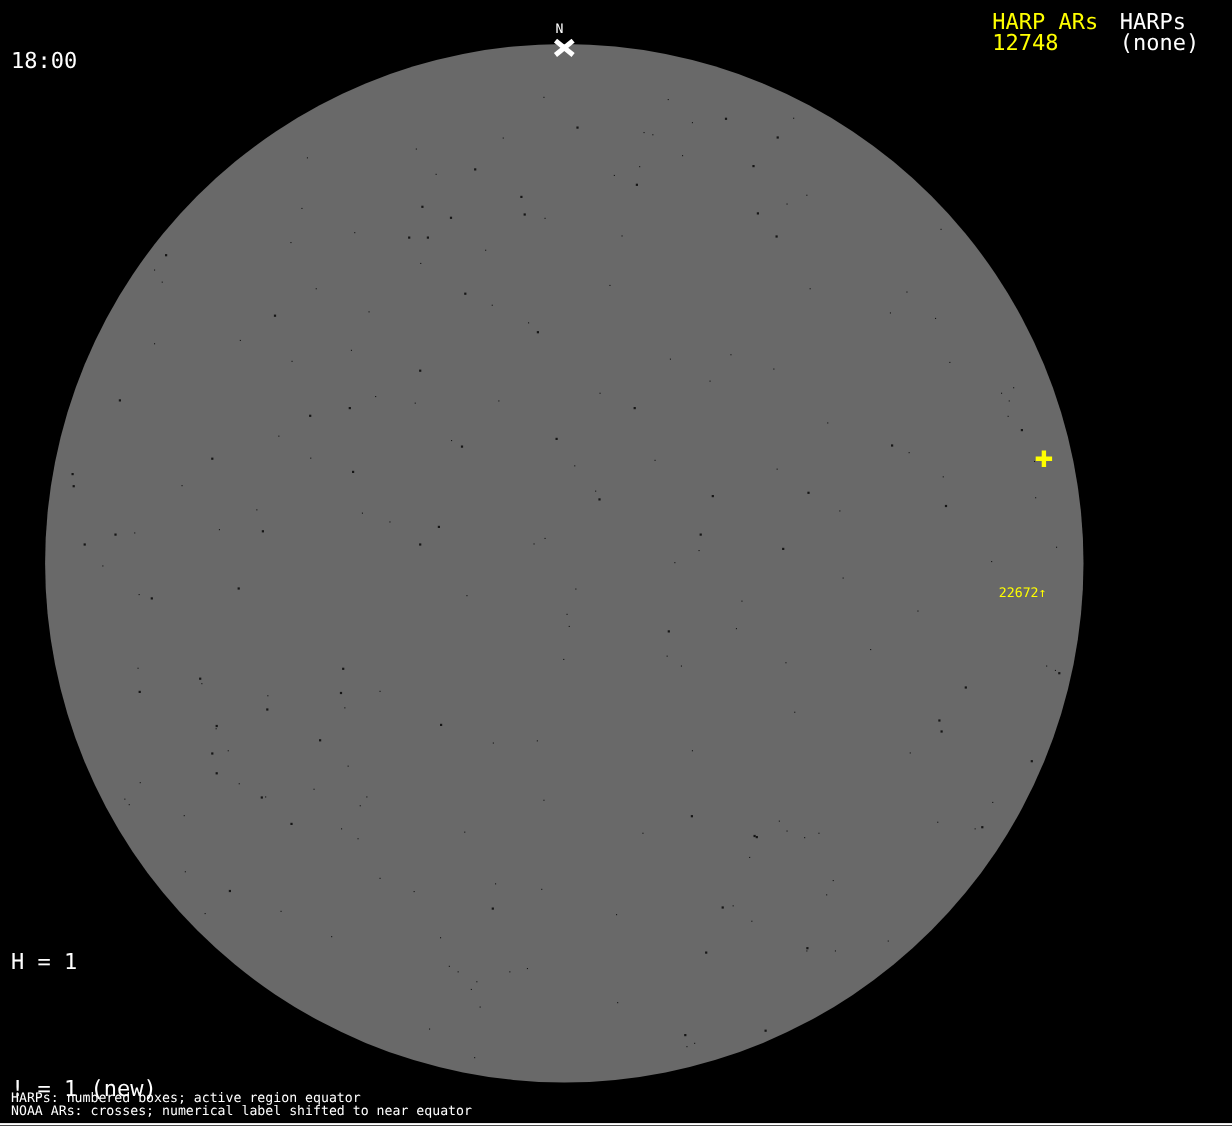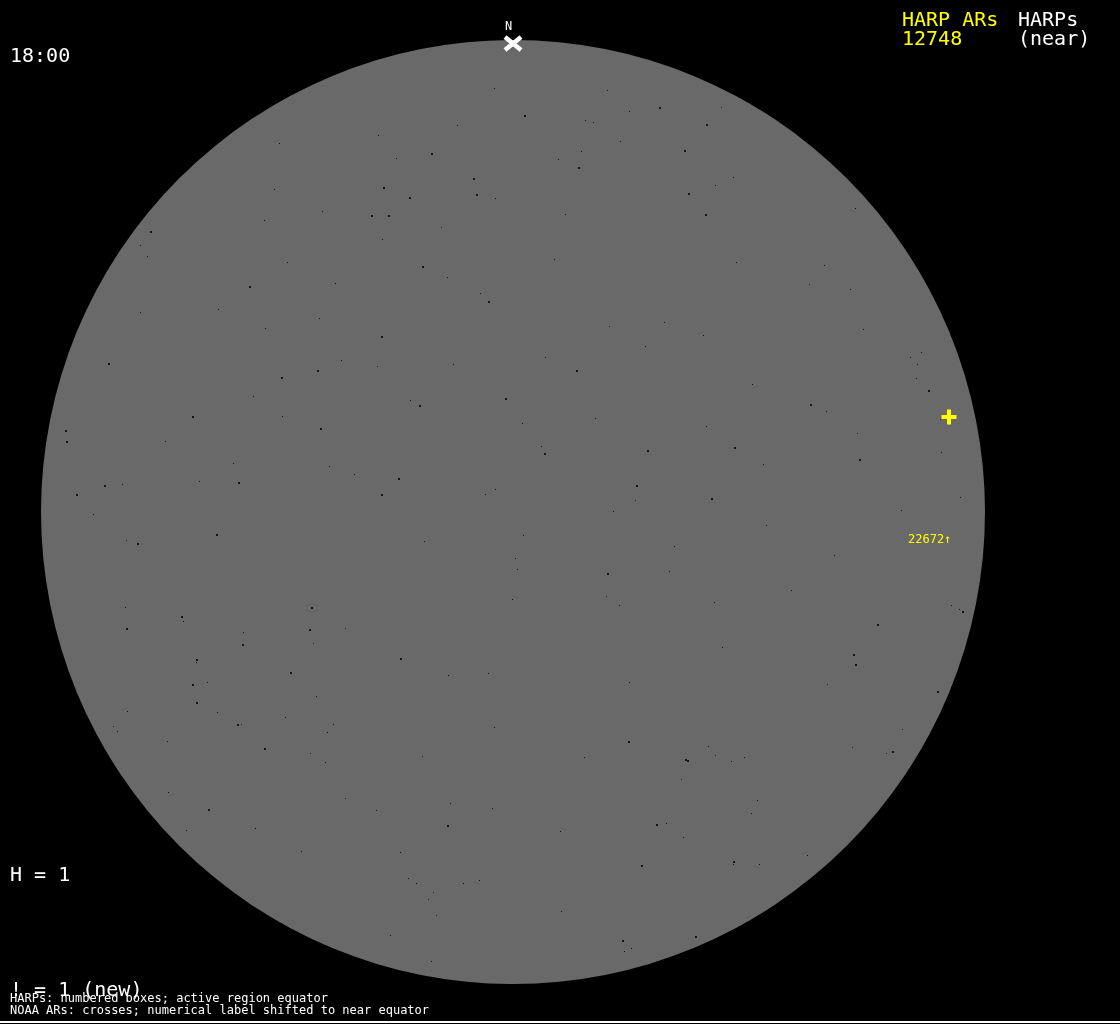--- a/index.html
+++ b/index.html
@@ -283,21 +283,21 @@
     <div class="speck" style="left: 604.2px; top: 305.9px; width: 1px; height: 1px; background: rgb(22, 22, 22);"></div>
   </div>
 
 <div class="abs big title-block">
   <div>18:00</div>
 </div>
 
 <div class="abs big yellow col-noaa-label">HARP ARs</div>
 <div class="abs big col-harps-label">HARPs</div>
 <div class="abs big yellow col-noaa-value">12748</div>
-<div class="abs big col-harps-value">(near)</div>
+<div class="abs big col-harps-value">(none)</div>
 
 <div class="abs north-label">N</div>
 <svg class="north-x" width="22" height="17" viewBox="0 0 22 17">
   <line x1="3" y1="2" x2="19" y2="15" stroke="#ffffff" stroke-width="4.5"></line>
   <line x1="19" y1="2" x2="3" y2="15" stroke="#ffffff" stroke-width="4.5"></line>
 </svg>
 
 <svg class="ar-plus" width="16" height="16" viewBox="0 0 16 16">
   <line x1="8" y1="0.5" x2="8" y2="15.5" stroke="#ffff00" stroke-width="4"></line>
   <line x1="0.5" y1="8" x2="15.5" y2="8" stroke="#ffff00" stroke-width="4"></line>

